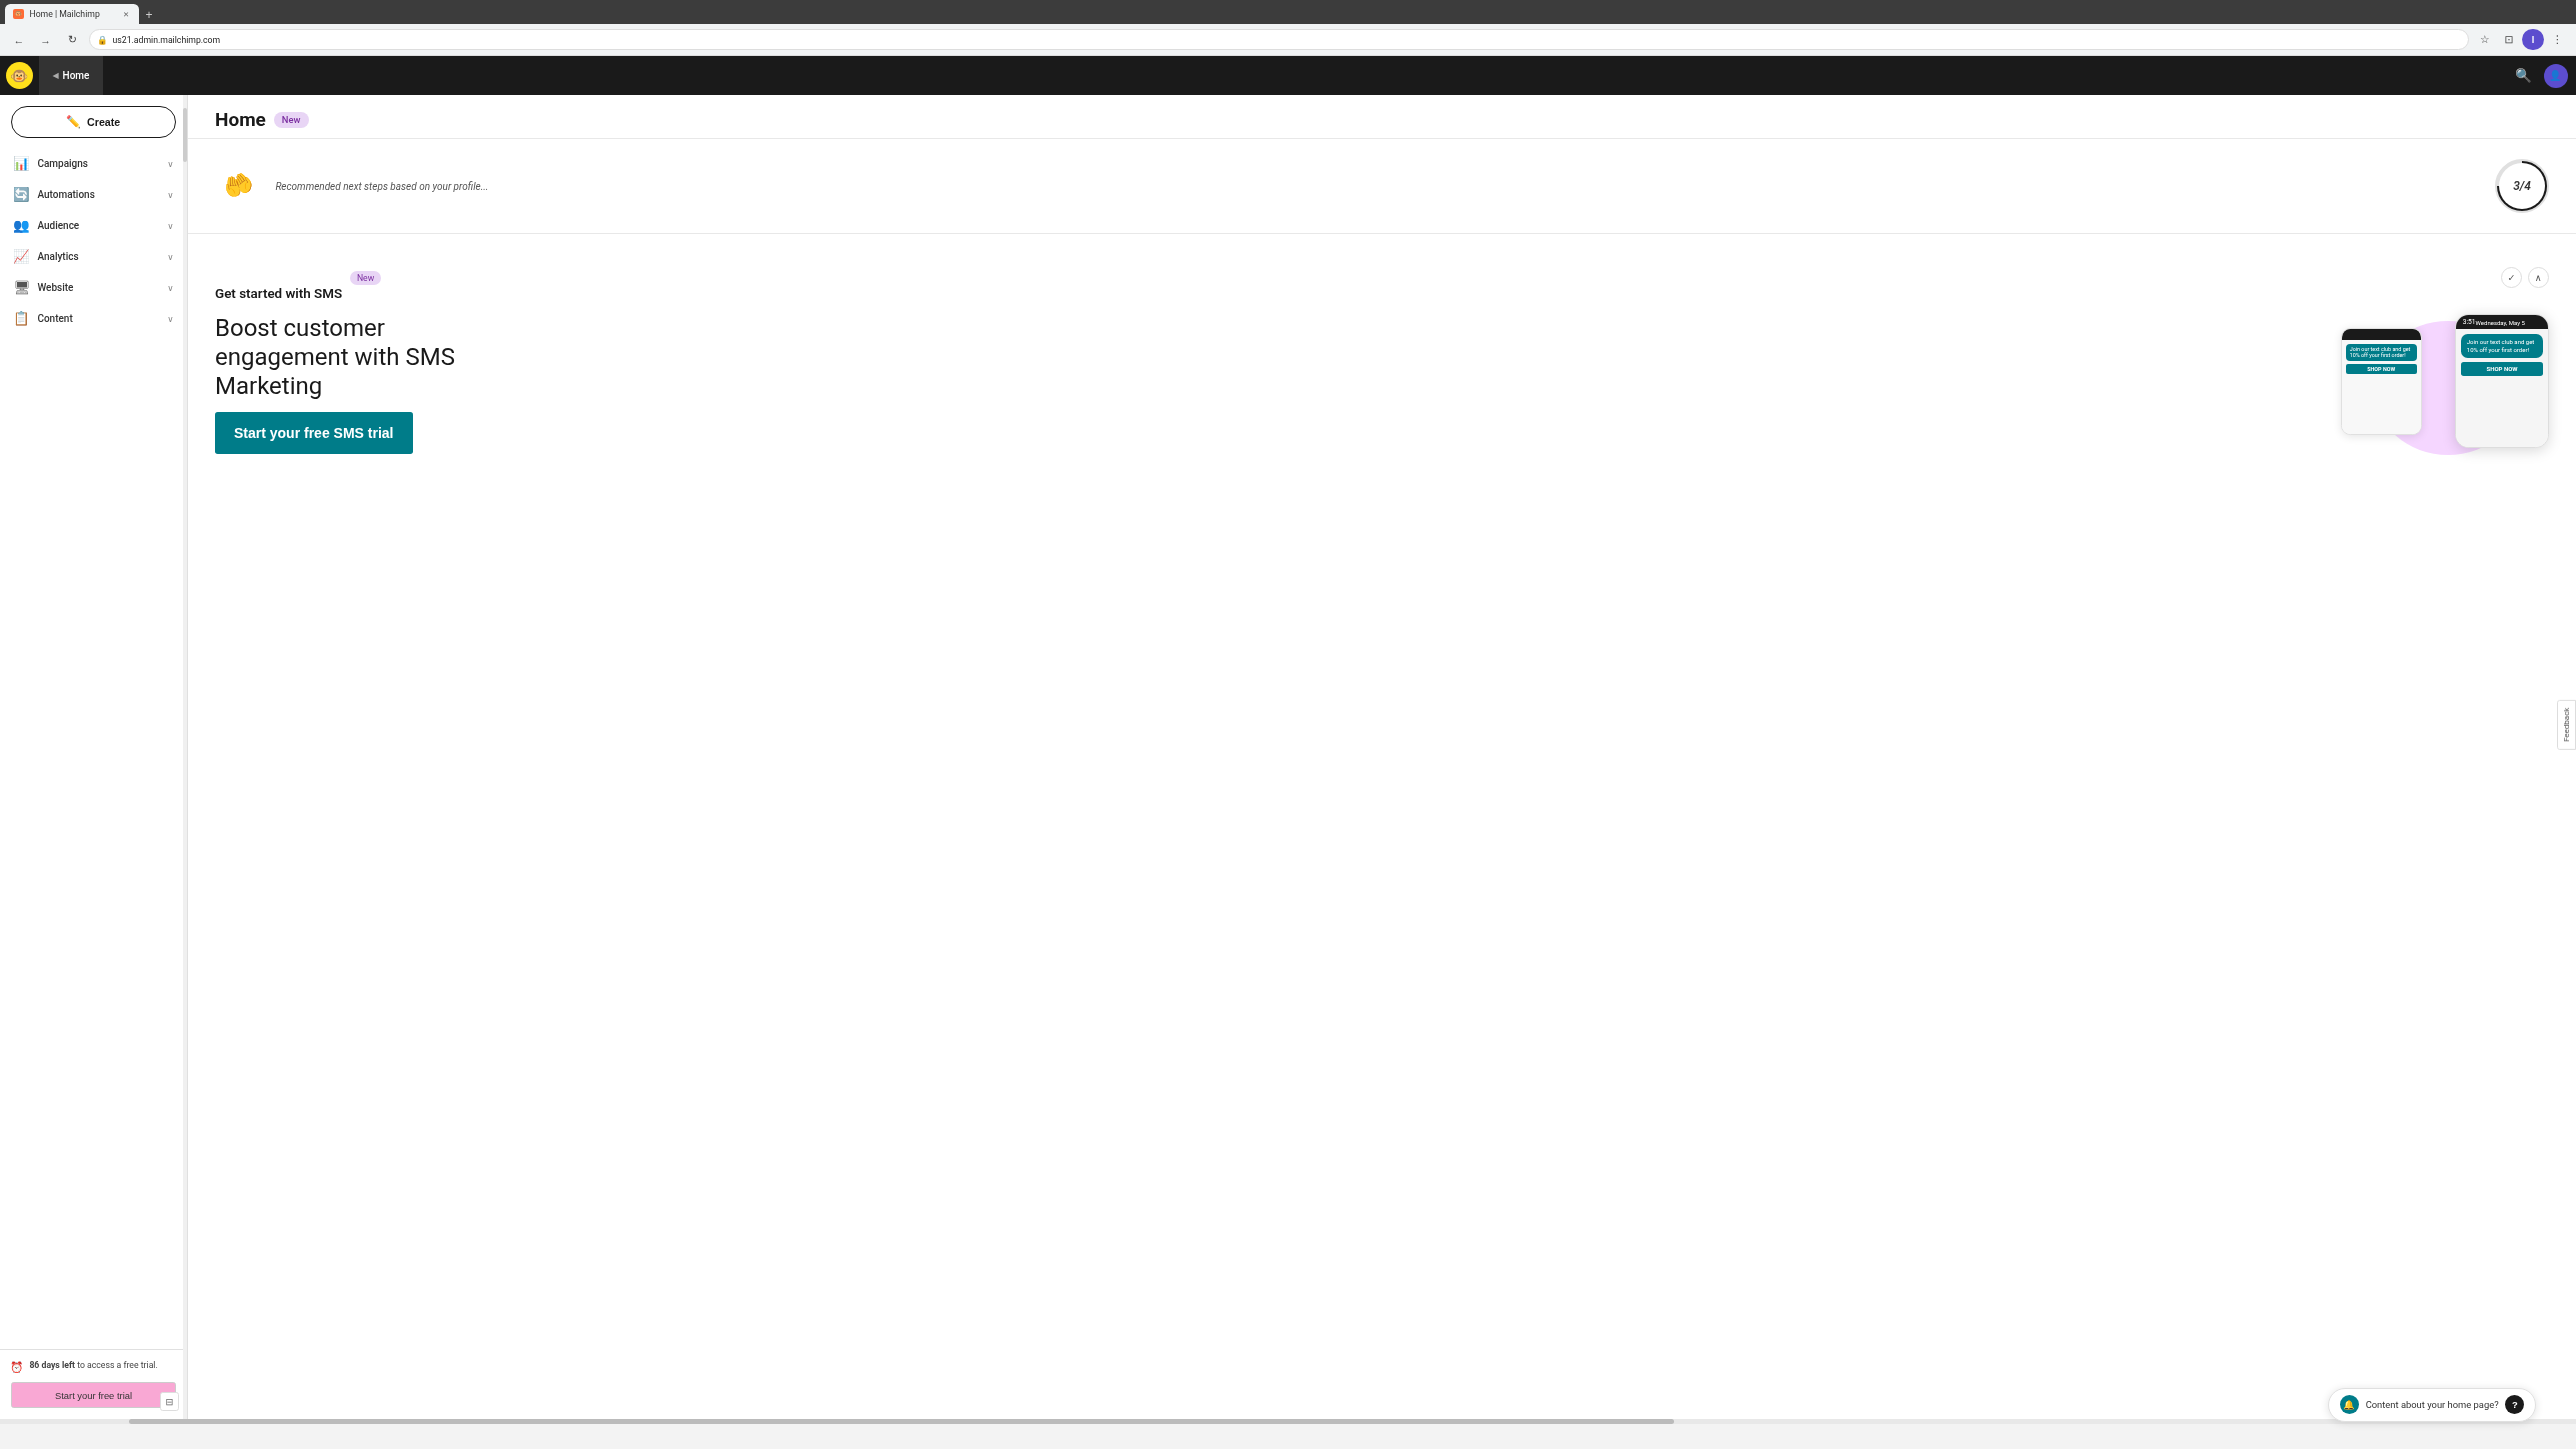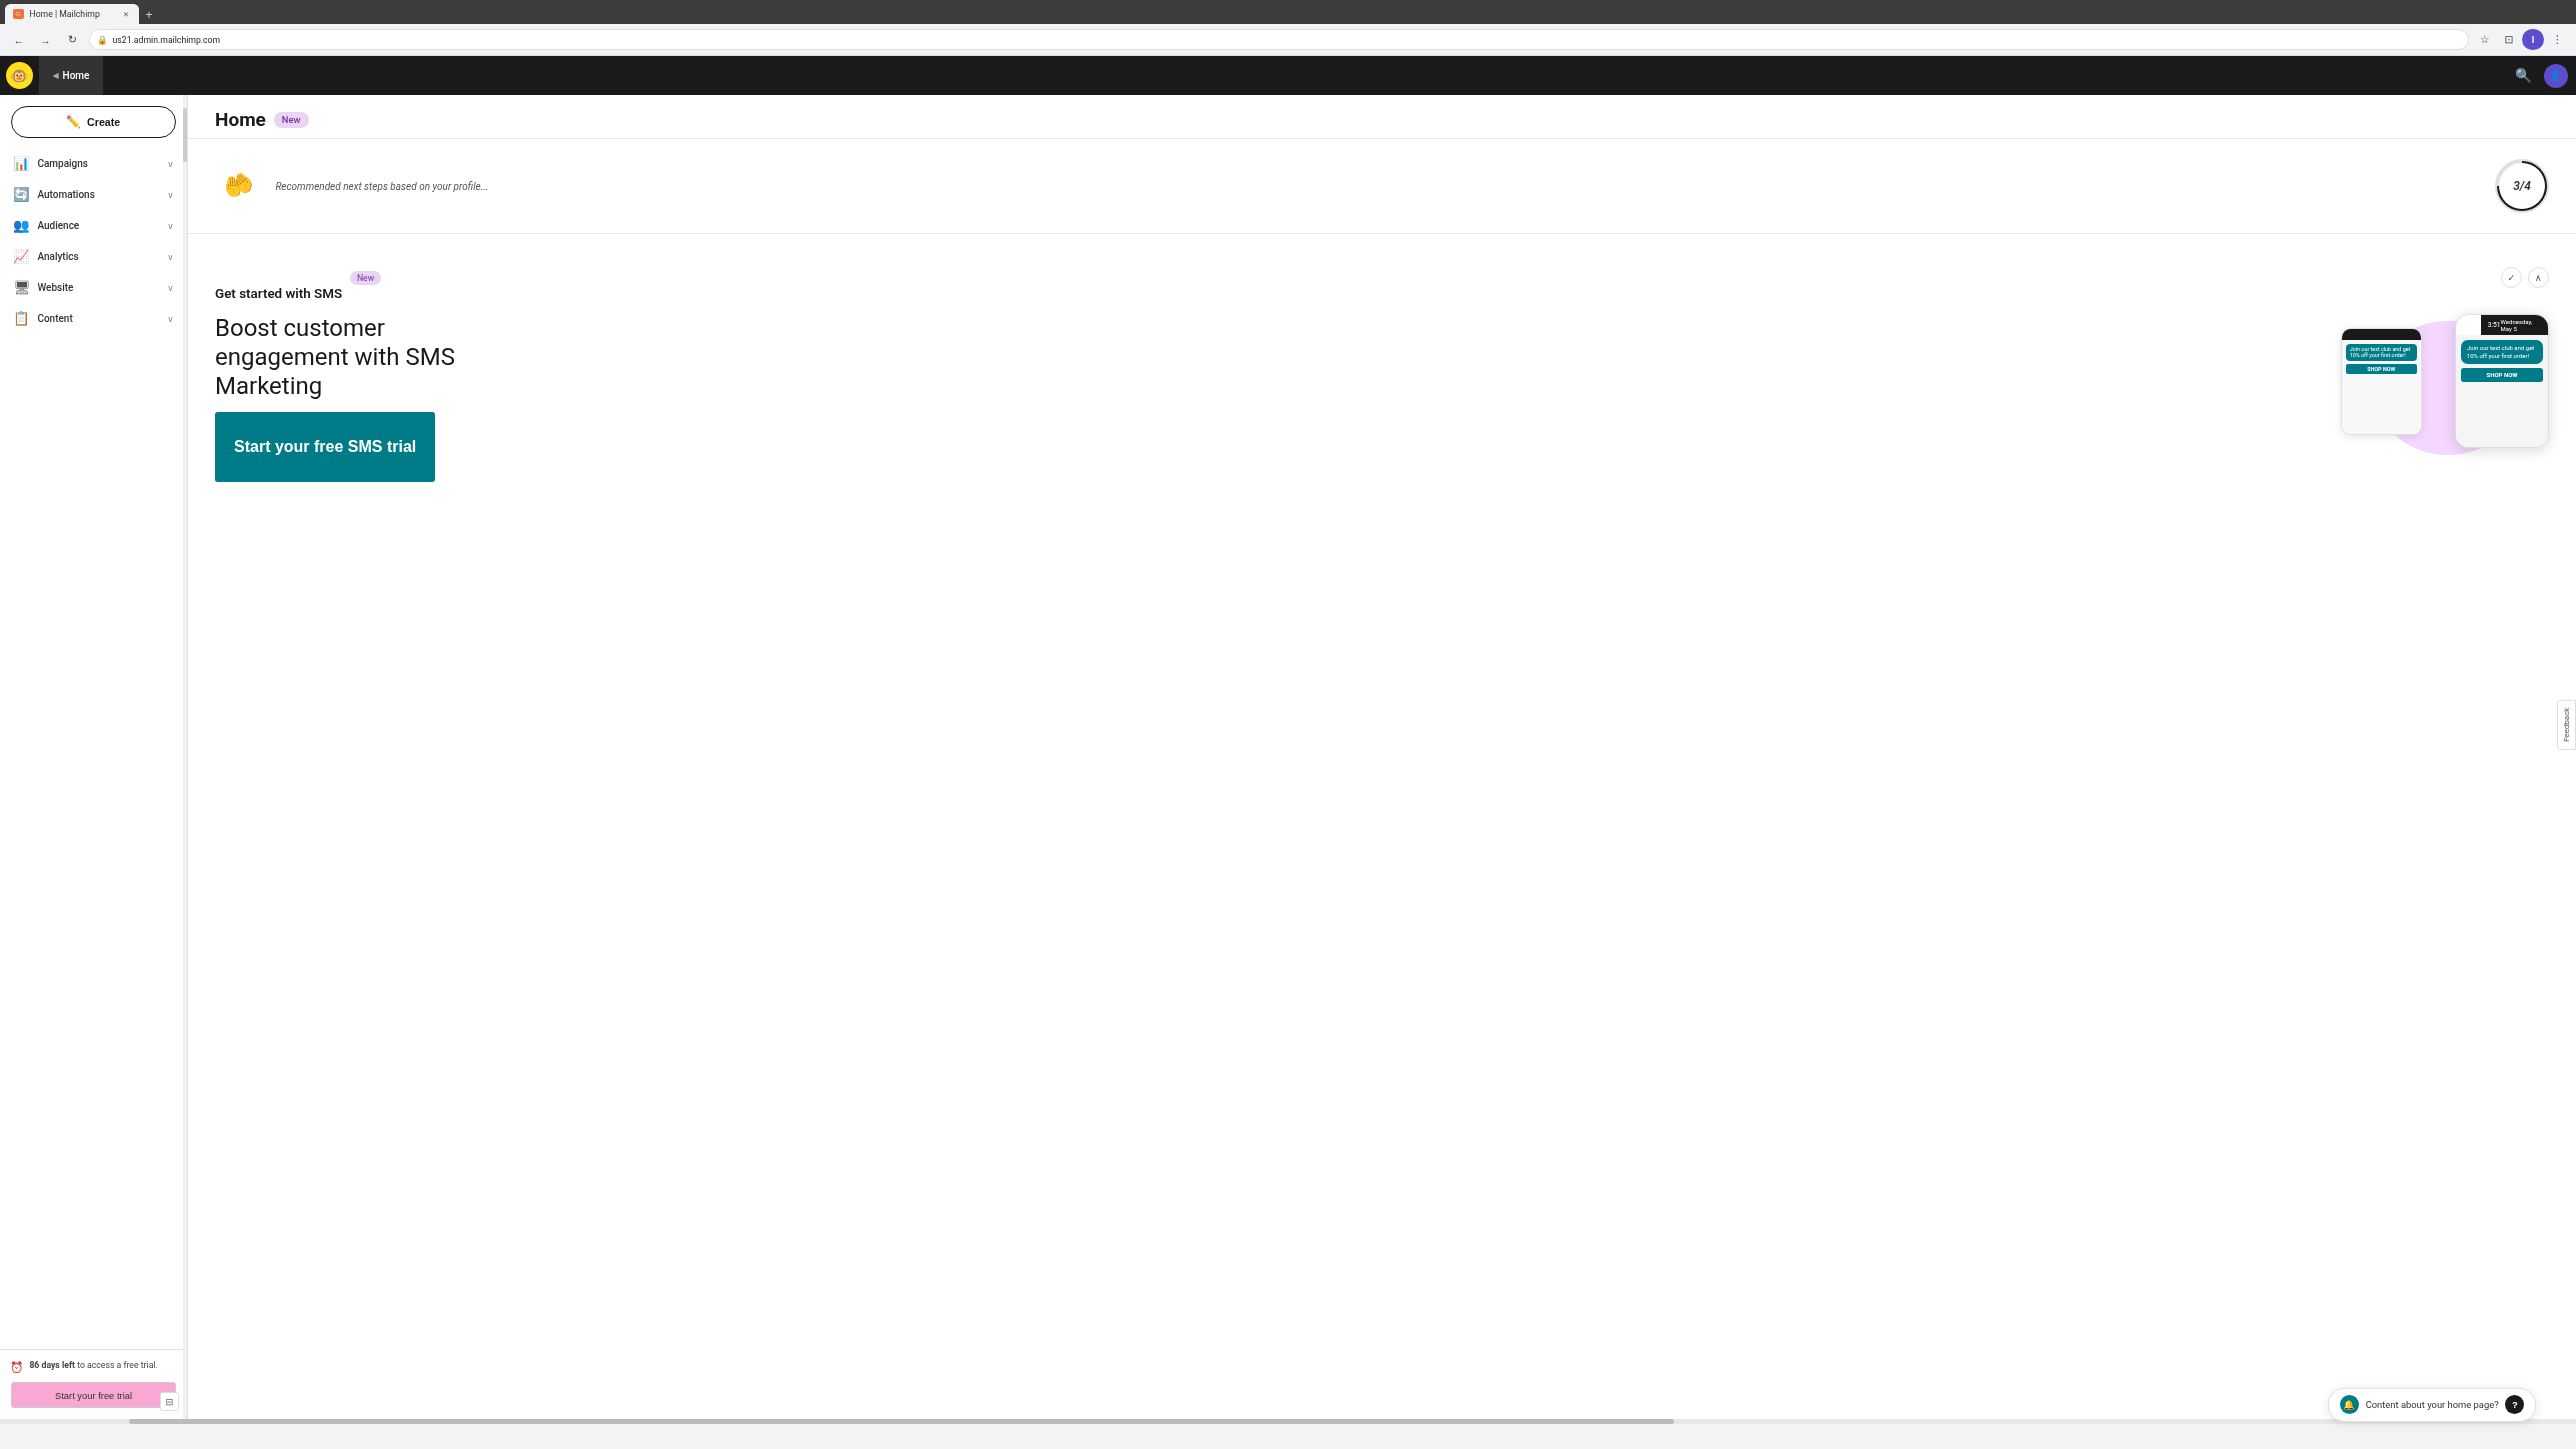--- a/index.html
+++ b/index.html
@@ -380,26 +380,26 @@
       line-height: 1.2;
       margin-bottom: 10.7px;
     }
     .sms-description {
       font-size: 10px;
       color: #555;
       line-height: 1.5;
       margin-bottom: 13.4px;
     }
     .sms-cta-btn {
-      padding: 26px 19px;
+      padding: 13px 19px;
       background: #007c89;
       color: white;
       border: none;
       border-radius: 2.7px;
-      font-size: 16px;
+      font-size: 14px;
       font-weight: 600;
       cursor: pointer;
     }
     .sms-illustration {
       width: 215px;
       height: 148px;
       flex-shrink: 0;
       position: relative;
     }
     .phone-mockup {
@@ -413,21 +413,20 @@
       display: flex; flex-direction: column;
       overflow: hidden;
     }
     .phone-status-bar {
       background: #1a1a1a;
       color: white;
       font-size: 6.7px;
       padding: 2.7px 6.7px;
       display: flex; justify-content: flex-start;
       align-items: center;
-      margin-left: 25px;
     }
     .phone-content {
       flex: 1;
       padding: 5.4px;
       background: #f5f5f5;
       display: flex;
       flex-direction: column;
       gap: 4px;
     }
     .phone-msg-bubble {

